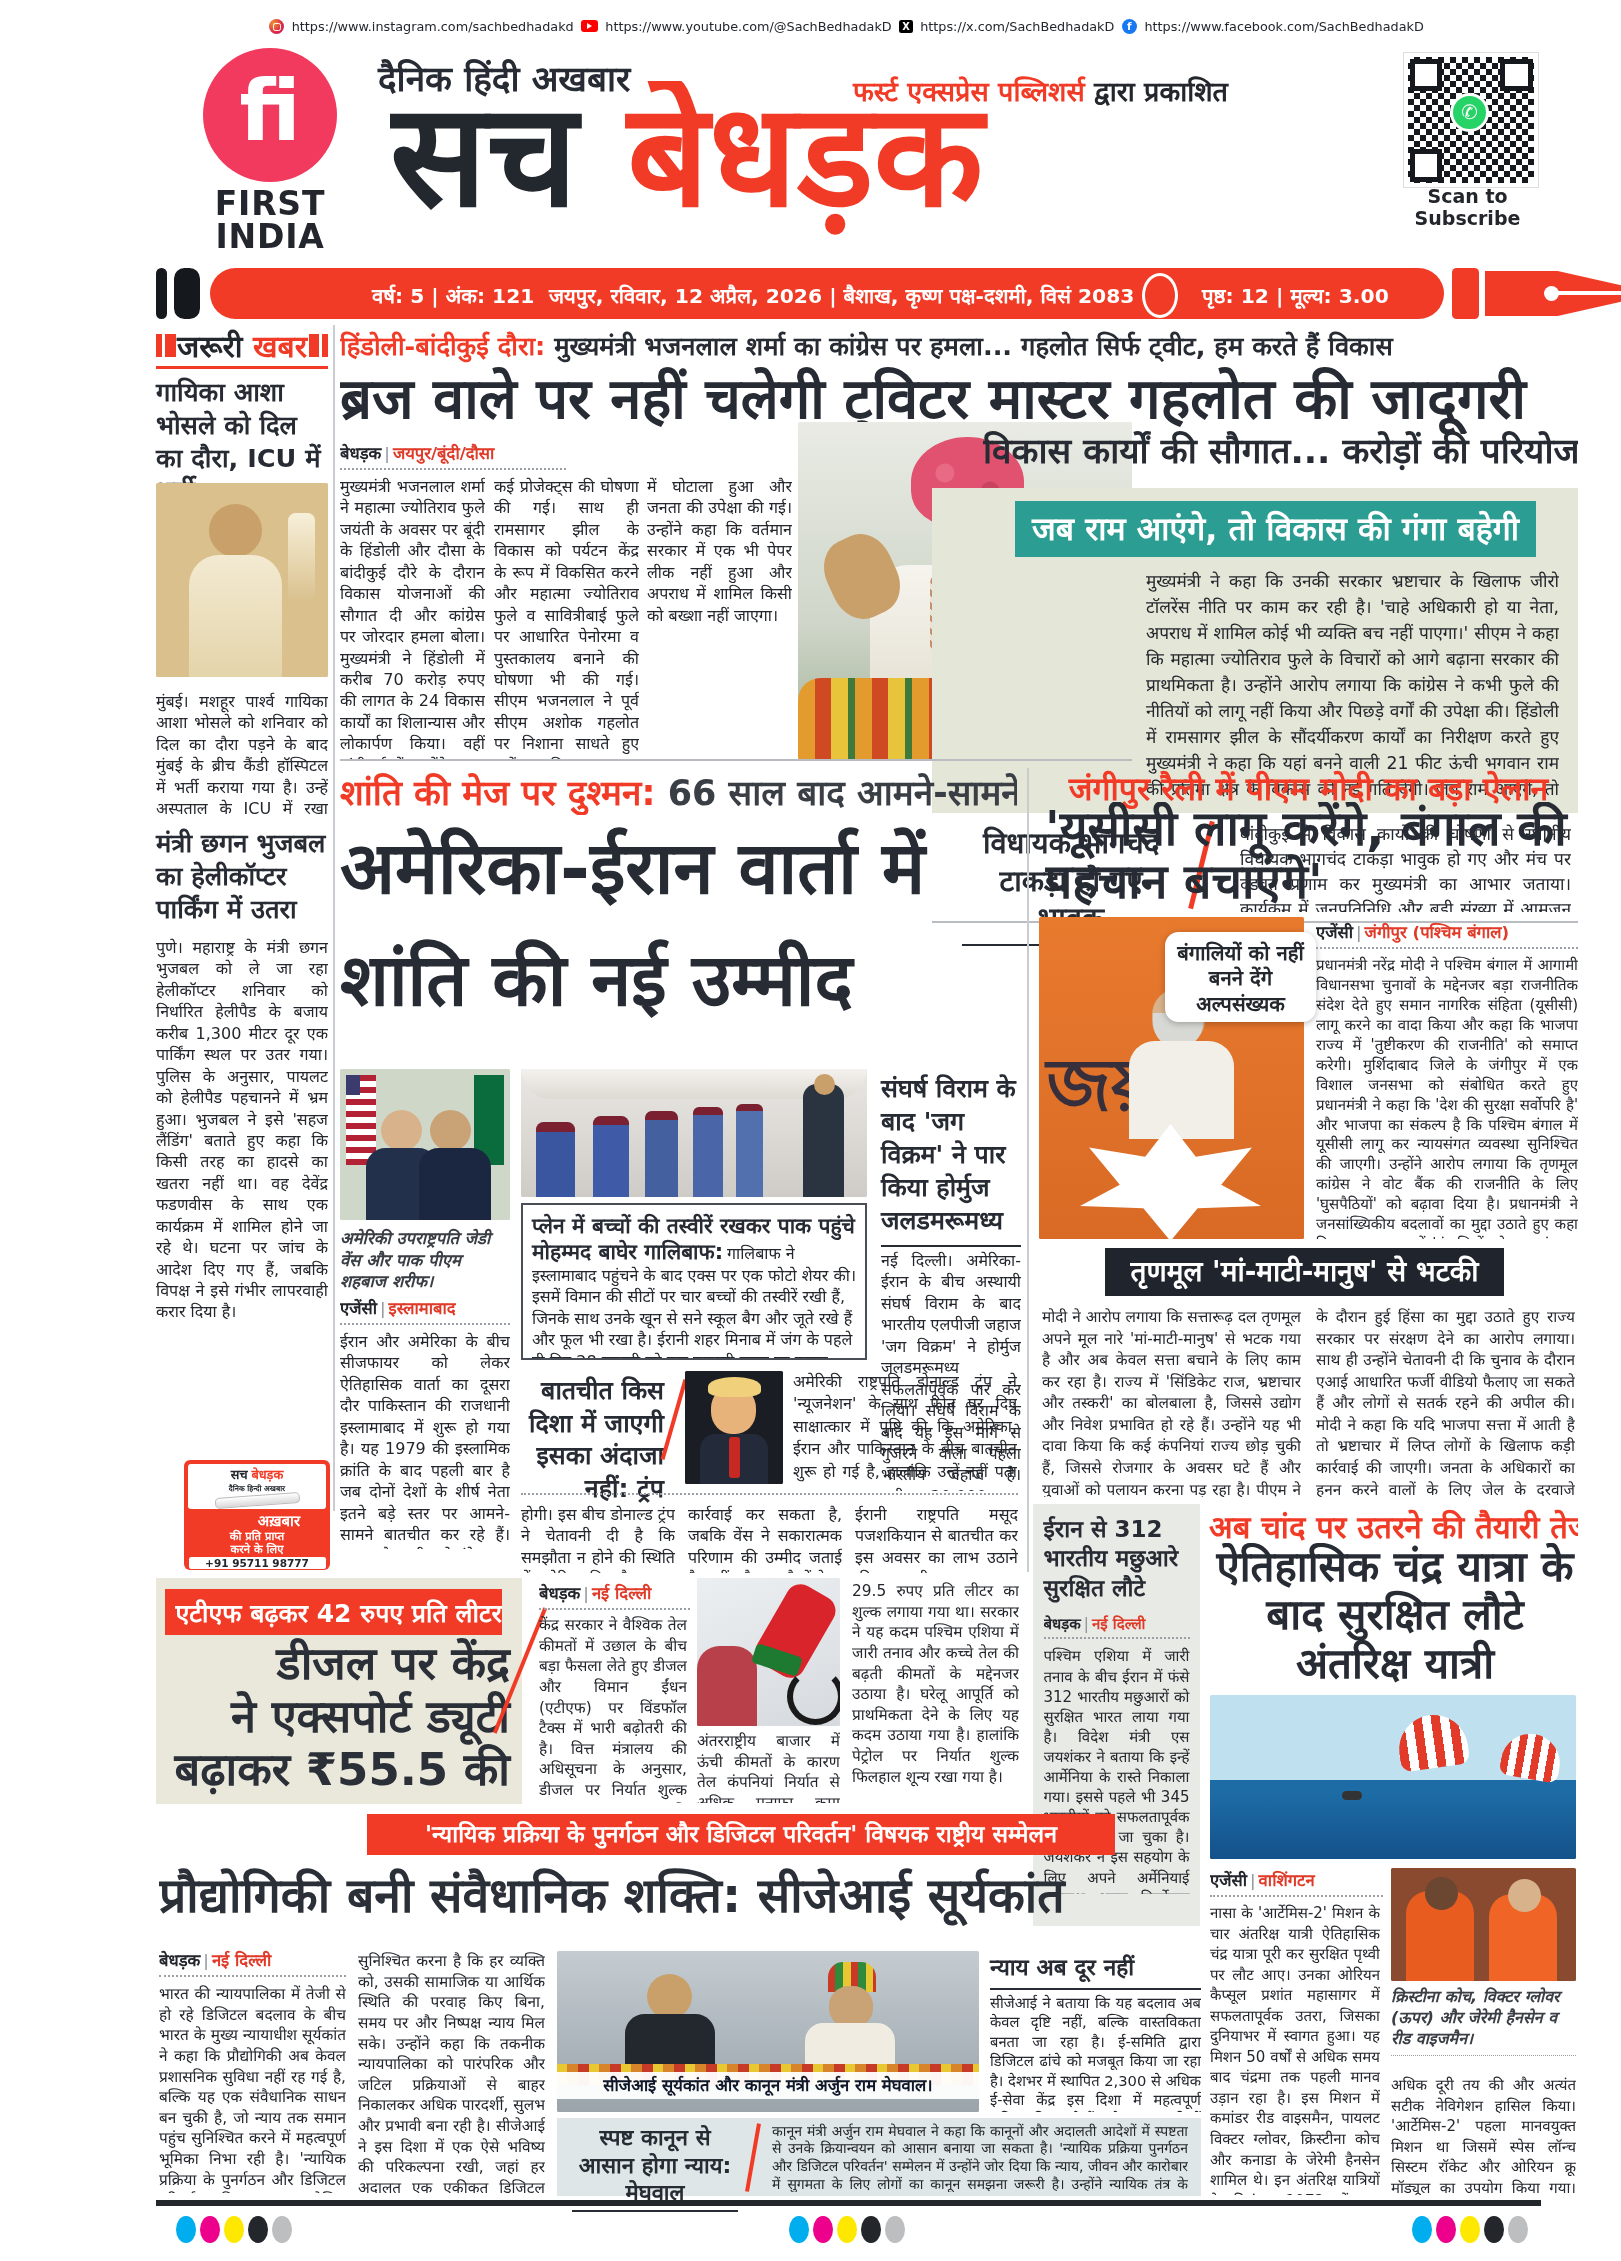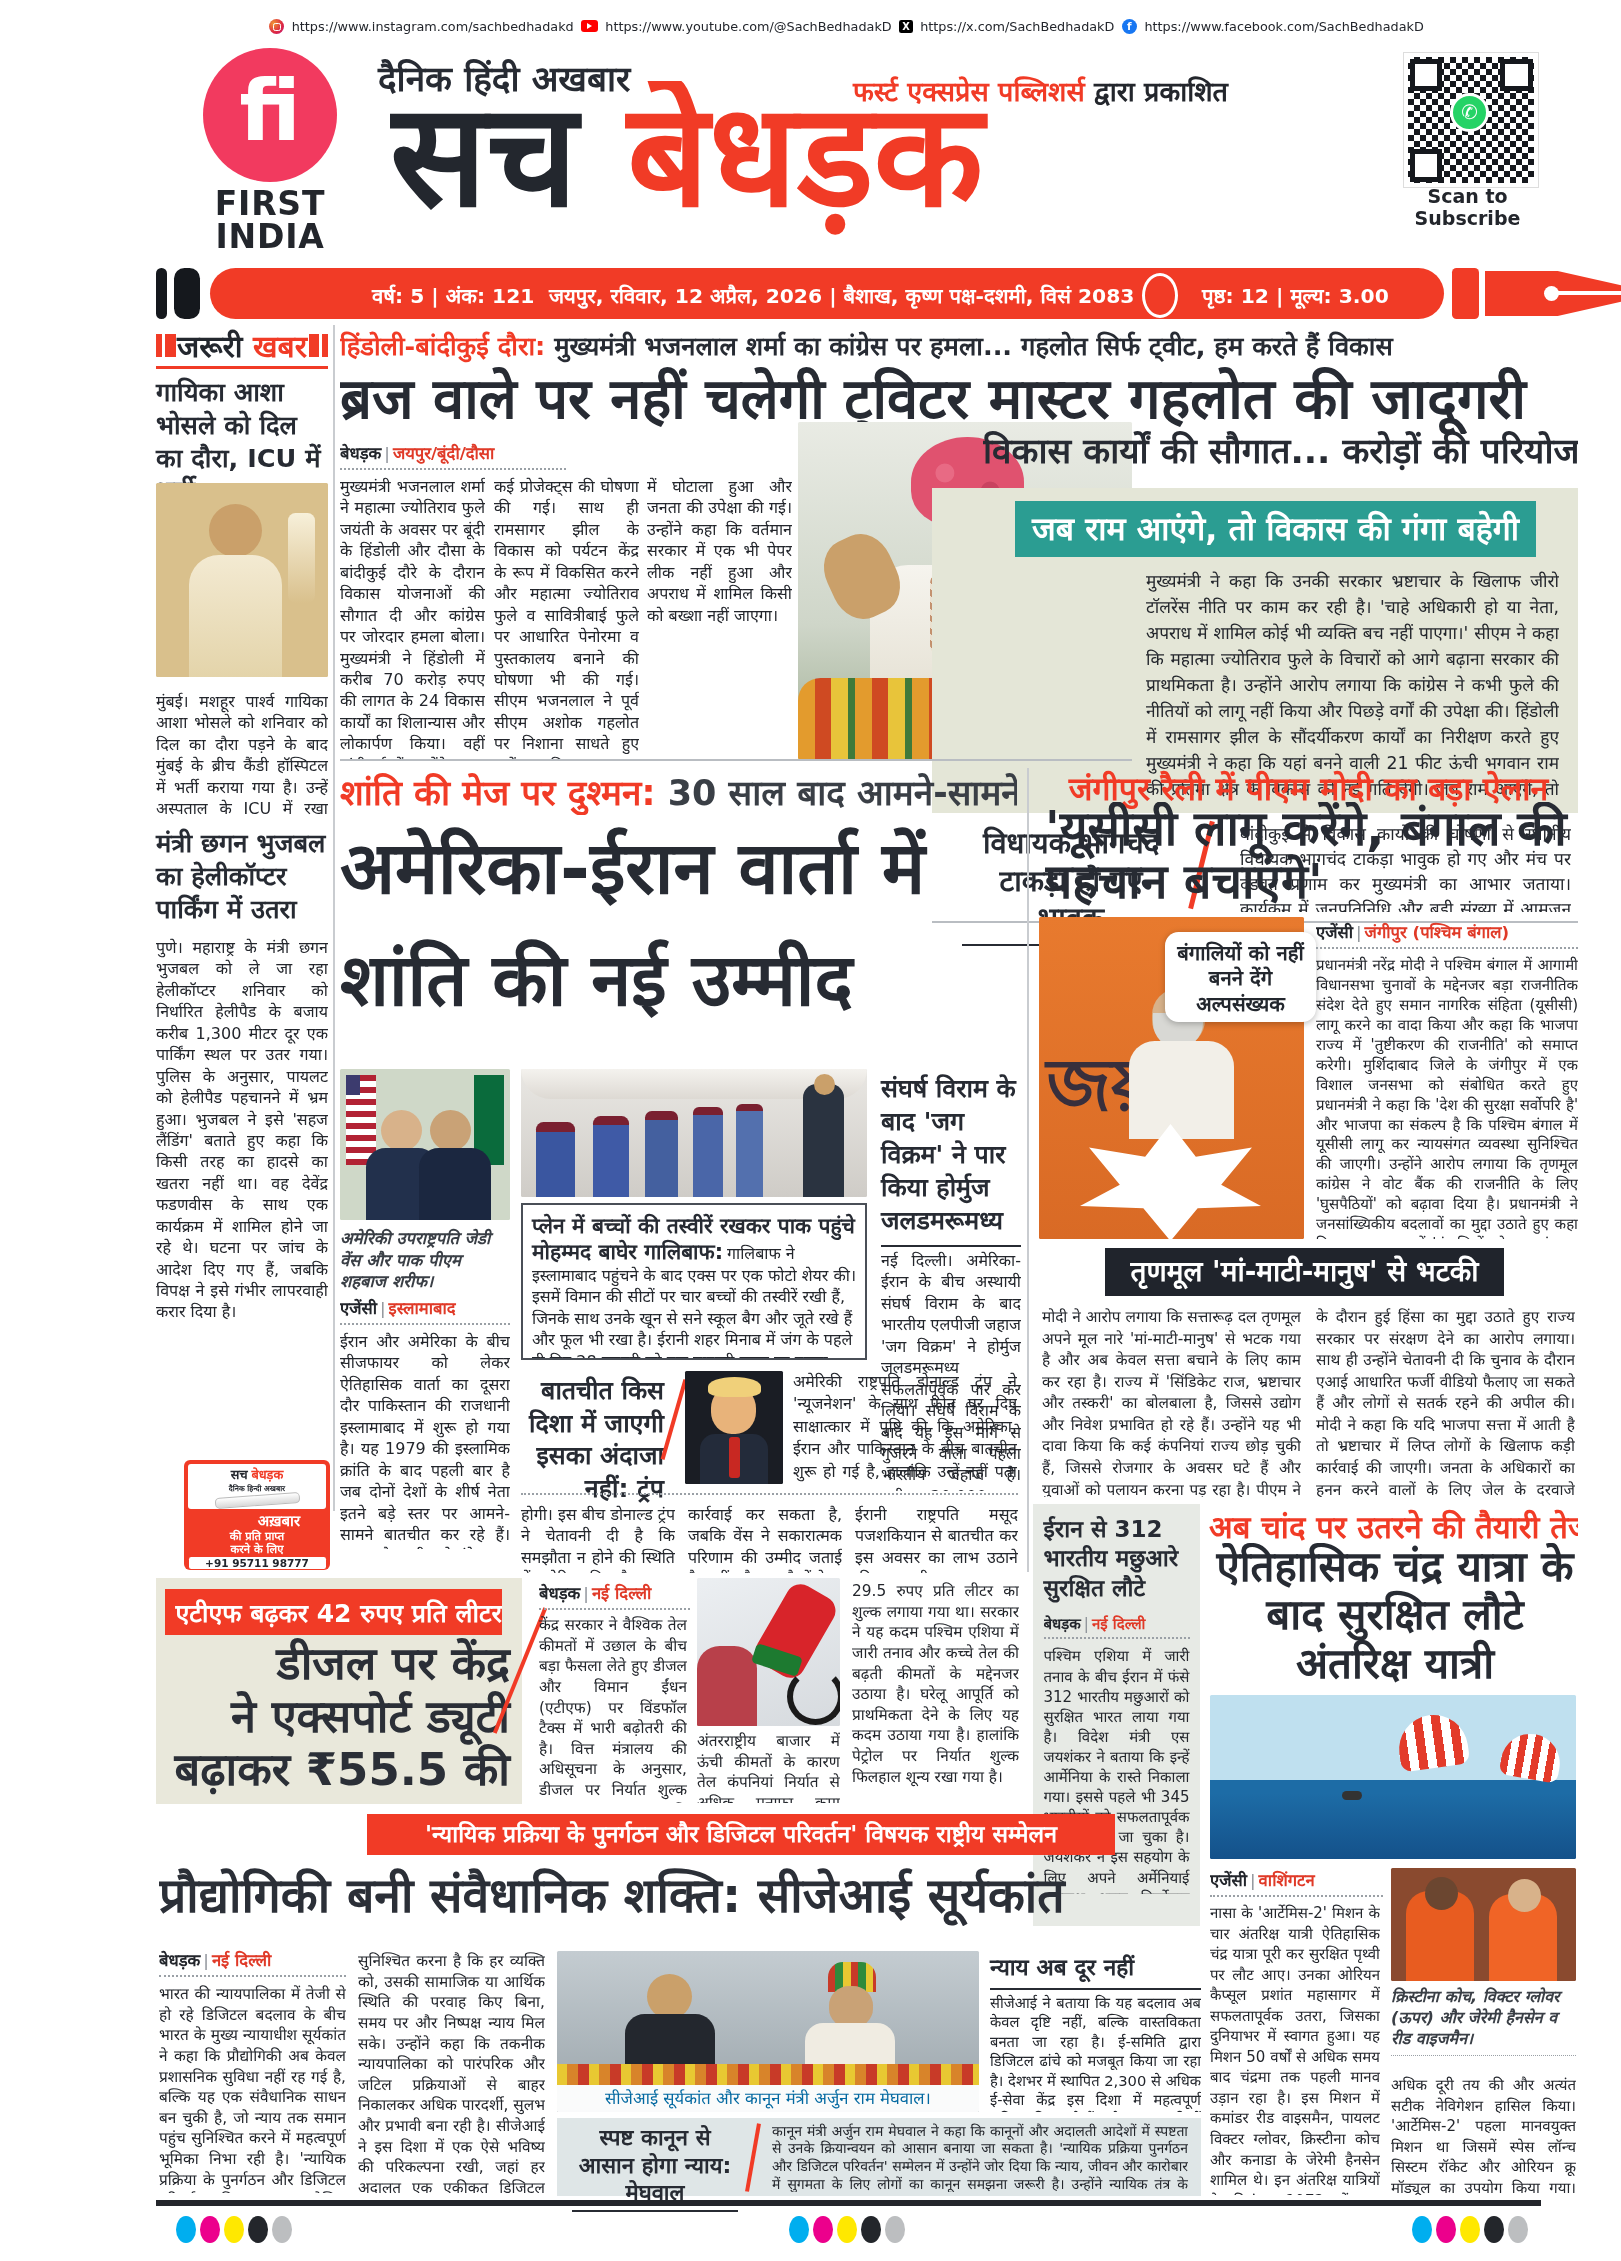--- a/index.html
+++ b/index.html
@@ -150,21 +150,21 @@
   <div class="abs bt jt" style="left:1110px;top:569px;width:413px;height:233px;font-size:17.3px;line-height:1.5;">मुख्यमंत्री ने कहा कि उनकी सरकार भ्रष्टाचार के खिलाफ जीरो टॉलरेंस नीति पर काम कर रही है। 'चाहे अधिकारी हो या नेता, अपराध में शामिल कोई भी व्यक्ति बच नहीं पाएगा।' सीएम ने कहा कि महात्मा ज्योतिराव फुले के विचारों को आगे बढ़ाना सरकार की प्राथमिकता है। उन्होंने आरोप लगाया कि कांग्रेस ने कभी फुले की नीतियों को लागू नहीं किया और पिछड़े वर्गों की उपेक्षा की। हिंडोली में रामसागर झील के सौंदर्यीकरण कार्यों का निरीक्षण करते हुए मुख्यमंत्री ने कहा कि यहां बनने वाली 21 फीट ऊंची भगवान राम की प्रतिमा क्षेत्र के विकास को नई गति देगी। जब राम आएंगे, तो विकास की गंगा बहेगी।</div>
 
   <div class="abs hl" style="left:926px;top:825px;width:218px;font-size:29px;line-height:1.3;text-align:center;border-bottom:2.3px solid #272b33;padding-bottom:6px;">विधायक भागचंद टाकड़ा हो गए भावुक</div>
   <div class="abs" style="left:1163px;top:820px;width:4.5px;height:90px;background:#f13b26;transform:rotate(14deg);"></div>
   <div class="abs bt jt" style="left:1204px;top:822px;width:331px;height:90px;font-size:17.3px;line-height:1.45;">बांदीकुई में विकास कार्यों की घोषणा से स्थानीय विधायक भागचंद टाकड़ा भावुक हो गए और मंच पर दंडवत प्रणाम कर मुख्यमंत्री का आभार जताया। कार्यक्रम में जनप्रतिनिधि और बड़ी संख्या में आमजन मौजूद रहे।</div>
   <div class="abs hrul" style="left:896px;top:921px;width:646px;"></div>
   <div class="abs hrul" style="left:304px;top:759px;width:792px;"></div>
 
   <div class="abs" style="left:304px;top:768px;width:677px;font-size:35px;font-weight:900;white-space:nowrap;overflow:hidden;">
     <span class="red">शांति की मेज पर दुश्मन:</span>
-    <span style="color:#3a3f46;">30 साल बाद आमने-सामने</span>
+    <span style="color:#3a3f46;">66 साल बाद आमने-सामने</span>
   </div>
   <div class="abs" style="left:304px;top:813px;width:685px;height:248px;font-size:72px;font-weight:900;color:#272b33;line-height:1.55;overflow:hidden;">अमेरिका-ईरान वार्ता में शांति की नई उम्मीद</div>
 
   <div class="abs photo" style="left:304px;top:1069px;width:170px;height:151px;background:#cfd8c8;">
     <div class="abs" style="left:6px;top:6px;width:30px;height:90px;background:repeating-linear-gradient(180deg,#b22234 0 6px,#fff 6px 12px);"></div>
     <div class="abs" style="left:6px;top:6px;width:13.5px;height:19.6px;background:#3c3b6e;"></div>
     <div class="abs" style="right:6px;top:6px;width:30px;height:90px;background:#0a6b3c;"></div>
     <div class="abs" style="left:41px;top:41px;width:41px;height:41px;border-radius:50%;background:#d8b28a;"></div>
     <div class="abs" style="left:90px;top:41px;width:41px;height:41px;border-radius:50%;background:#c9a276;"></div>
     <div class="abs" style="left:26px;top:79px;width:72px;height:72px;border-radius:19.6px 19.6px 0 0;background:#22304c;"></div>
@@ -296,21 +296,21 @@
   <div class="abs bt jt" style="left:123px;top:1984px;width:187px;height:209px;font-size:15.4px;">भारत की न्यायपालिका में तेजी से हो रहे डिजिटल बदलाव के बीच भारत के मुख्य न्यायाधीश सूर्यकांत ने कहा कि प्रौद्योगिकी अब केवल प्रशासनिक सुविधा नहीं रह गई है, बल्कि यह एक संवैधानिक साधन बन चुकी है, जो न्याय तक समान पहुंच सुनिश्चित करने में महत्वपूर्ण भूमिका निभा रही है। 'न्यायिक प्रक्रिया के पुनर्गठन और डिजिटल परिवर्तन' विषय पर आयोजित राष्ट्रीय सम्मेलन को संबोधित करते हुए सीजेआई ने कहा कि किसी भी न्याय प्रणाली का मूल उद्देश्य यह</div>
   <div class="abs bt jt" style="left:322px;top:1951px;width:187px;height:242px;font-size:15.4px;">सुनिश्चित करना है कि हर व्यक्ति को, उसकी सामाजिक या आर्थिक स्थिति की परवाह किए बिना, समय पर और निष्पक्ष न्याय मिल सके। उन्होंने कहा कि तकनीक न्यायपालिका को पारंपरिक और जटिल प्रक्रियाओं से बाहर निकालकर अधिक पारदर्शी, सुलभ और प्रभावी बना रही है। सीजेआई ने इस दिशा में एक ऐसे भविष्य की परिकल्पना रखी, जहां हर अदालत एक एकीकृत डिजिटल कोर्ट के रूप में कार्य करे, जिसमें हाइब्रिड सुनवाई की सुविधा हो और पूरी प्रणाली कागज रहित बन सके।</div>
 
   <div class="abs photo" style="left:521px;top:1951px;width:422px;height:161px;background:linear-gradient(180deg,#c4ccd1,#9aa4aa);">
     <div class="abs" style="left:90px;top:22.6px;width:45px;height:45px;border-radius:50%;background:#caa06a;"></div>
     <div class="abs" style="left:68px;top:63px;width:90px;height:60px;border-radius:19.6px 19.6px 0 0;background:#23272e;"></div>
     <div class="abs" style="left:271px;top:10.5px;width:48px;height:30px;border-radius:15px 15px 0 0;background:repeating-linear-gradient(90deg,#c83a28 0 7.5px,#2f8a3c 7.5px 15px,#e8c832 15px 22.6px);"></div>
     <div class="abs" style="left:272px;top:35px;width:44px;height:42px;border-radius:46%;background:#c9a276;"></div>
     <div class="abs" style="left:248px;top:72px;width:90px;height:53px;border-radius:18px 18px 0 0;background:#f0ece2;"></div>
     <div class="abs" style="left:0;top:113px;width:422px;height:21px;background:repeating-linear-gradient(90deg,#e8c832 0 10.5px,#d8842a 10.5px 21px,#c83a28 21px 32px);"></div>
-    <div class="abs" style="left:0;bottom:0;width:422px;height:27px;background:rgba(255,255,255,.95);font-size:16.6px;font-weight:400;color:#0369a1;text-align:center;line-height:27px;overflow:hidden;">सीजेआई सूर्यकांत और कानून मंत्री अर्जुन राम मेघवाल।</div>
+    <div class="abs" style="left:0;bottom:13px;width:422px;height:27px;background:rgba(255,255,255,.95);font-size:16.6px;font-weight:700;color:#0f172a;text-align:center;line-height:27px;overflow:hidden;">सीजेआई सूर्यकांत और कानून मंत्री अर्जुन राम मेघवाल।</div>
   </div>
 
   <div class="abs hl" style="left:954px;top:1951px;width:211px;font-size:22.6px;border-bottom:2.3px solid #272b33;padding-bottom:6px;">न्याय अब दूर नहीं</div>
   <div class="abs bt jt" style="left:954px;top:1993px;width:211px;height:119px;font-size:14.7px;line-height:1.32;">सीजेआई ने बताया कि यह बदलाव अब केवल दृष्टि नहीं, बल्कि वास्तविकता बनता जा रहा है। ई-समिति द्वारा डिजिटल ढांचे को मजबूत किया जा रहा है। देशभर में स्थापित 2,300 से अधिक ई-सेवा केंद्र इस दिशा में महत्वपूर्ण भूमिका निभा रहे हैं, जो आम नागरिकों को केस से जुड़ी जानकारी, वीडियो कॉन्फ्रेंसिंग और अन्य डिजिटल सेवाएं प्रदान करते हैं। राष्ट्रीय न्यायिक डेटा ग्रिड न्यायपालिका में पारदर्शिता और निगरानी का एक महत्वपूर्ण उपकरण बन गया है, जो 4.5 करोड़ से अधिक लंबित मामलों की रियल-टाइम जानकारी उपलब्ध कराता है।</div>
 
   <div class="abs" style="left:521px;top:2118px;width:644px;height:78px;background:#dfe6e7;">
     <div class="abs hl" style="left:15px;top:6px;width:166px;font-size:22px;line-height:1.25;text-align:center;border-bottom:2.3px solid #272b33;padding-bottom:3px;">स्पष्ट कानून से आसान होगा न्याय: मेघवाल</div>
     <div class="abs" style="left:194px;top:4.5px;width:3.8px;height:69px;background:#f13b26;transform:rotate(10deg);"></div>
     <div class="abs bt jt" style="left:215px;top:4.5px;width:416px;height:69px;font-size:14px;line-height:1.28;">कानून मंत्री अर्जुन राम मेघवाल ने कहा कि कानूनों और अदालती आदेशों में स्पष्टता से उनके क्रियान्वयन को आसान बनाया जा सकता है। 'न्यायिक प्रक्रिया पुनर्गठन और डिजिटल परिवर्तन' सम्मेलन में उन्होंने जोर दिया कि न्याय, जीवन और कारोबार में सुगमता के लिए लोगों का कानून समझना जरूरी है। उन्होंने न्यायिक तंत्र के डिजिटलीकरण और परियोजनाओं के लिए आवंटित धन के समयबद्ध उपयोग पर भी बल दिया। मंत्री ने कहा कि ई-कोर्ट परियोजना के तीसरे चरण के तहत दस्तावेजों का डिजिटलीकरण और न्यायिक ढांचे को मजबूत किया जा रहा है।</div>
   </div>

